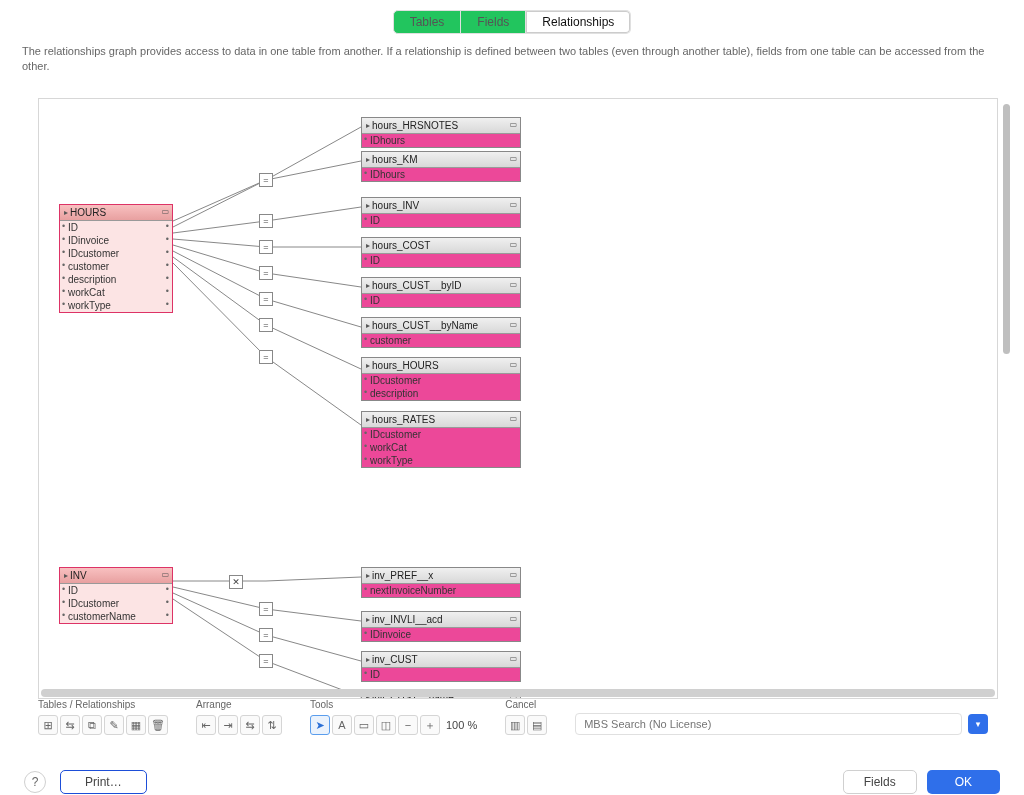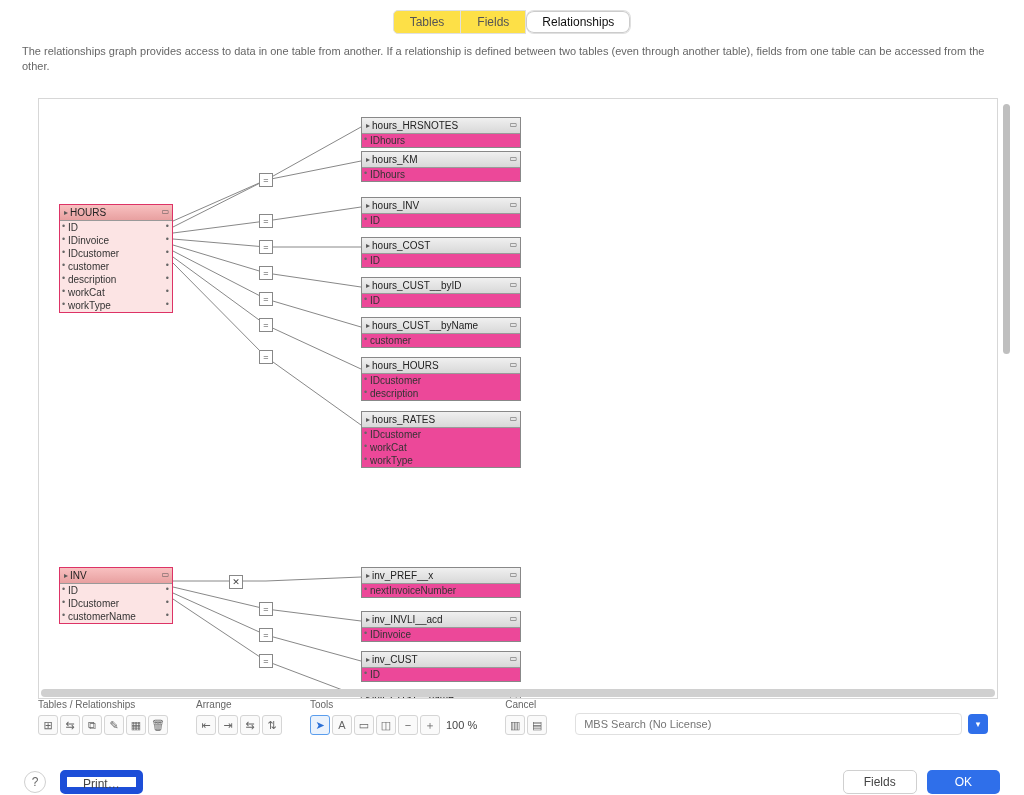--- a/index.html
+++ b/index.html
@@ -9,22 +9,22 @@
   .traffic { position:absolute; left:10px; top:8px; display:flex; gap:7px; }
   .tl { width:11px; height:11px; border-radius:50%; }
   .tl.red { background:#d1d1d1; }
   .tl.yellow { background:#d1d1d1; }
   .tl.green { background:#2ac840; }
   .title { width:100%; text-align:center; font-size:12px; font-weight:600; color:#666; }
   .tabs { display:flex; justify-content:center; margin-top:10px; }
   .tab { padding:4px 16px; background:#fff; border:1px solid #e0e0e0; border-left:none; font-size:12px; color:#555; }
   .tab:first-child { border-left:1px solid #e0e0e0; border-radius:5px 0 0 5px; }
   .tab:last-child { border-radius:0 5px 5px 0; }
-  .tab.sel { background:#fff; box-shadow: inset 0 0 0 1px #ccc; color:#111; font-weight:500;border-radius:8px; }
-  .tab:not(.sel){ background:#fde047; }
+  .tab.sel { background:#fff; box-shadow: inset 0 0 0 1px #ccc; color:#111; font-weight:500; }
+  .tab:not(.sel){ background:#22c55e; }
   .desc { padding:10px 22px 6px 22px; font-size:11px; color:#666; line-height:1.4; }
   .canvas-frame { position:absolute; left:38px; top:88px; right:26px; bottom:106px; border:1px solid #d7d7d7; background:#fff; overflow:hidden; }
   .canvas { position:relative; width:100%; height:100%; }
   svg.lines { position:absolute; left:0; top:0; width:100%; height:100%; pointer-events:none; }
 
   .tbl { position:absolute; border:1px solid #888; background:#e9e9e9; font-size:10px; }
   .tbl.src { border:1.5px solid #d36; background:#f8b8b8; }
   .tbl .head { background:linear-gradient(#f0f0f0,#d8d8d8); border-bottom:1px solid #999; padding:2px 4px; font-size:10px; color:#222; position:relative; display:flex; align-items:center; }
   .tbl.src .head { background:linear-gradient(#f8c0c0,#e8a0a0); }
   .tbl .head .arrow { margin-right:2px; font-size:8px; color:#555;}
@@ -45,21 +45,21 @@
   .btnrow { display:flex; gap:2px; }
   .tbtn { width:20px; height:20px; border:1px solid #d5d5d5; border-radius:3px; background:#fafafa; display:flex; align-items:center; justify-content:center; font-size:11px; color:#666; }
   .tbtn.sel { border-color:#5a9ded; background:#eaf2fc; color:#2a6fd6;}
   .zoom { font-size:11px; color:#444; display:flex; align-items:center; margin-left:4px;}
   .search { flex:1; display:flex; align-items:center; margin-top:14px; }
   .search input { flex:1; height:22px; border:1px solid #e0e0e0; border-radius:4px; padding:0 8px; font-size:11px; color:#888; background:#fff;}
   .search .drop { width:20px; height:20px; border-radius:4px; background:#2f6fea; margin-left:6px; display:flex; align-items:center; justify-content:center; color:#fff; font-size:9px;}
 
   .footer { position:absolute; left:0; right:0; bottom:0; height:46px; display:flex; align-items:center; padding:0 24px; background:#fff; }
   .helpbtn { width:22px; height:22px; border:1px solid #d0d0d0; border-radius:11px; display:flex; align-items:center; justify-content:center; color:#666; font-size:12px;}
-  .printbtn { margin-left:14px; height:24px; padding:0 16px; border:7px solid #1d4ed8; border-radius:5px; background:#fff; font-size:12px; color:#444;}
+  .printbtn { margin-left:14px; height:24px; padding:0 24px; border:1px solid #1d4ed8; border-radius:5px; background:#fff; font-size:12px; color:#444;}
   .footer-spacer { flex:1; }
   .cancelbtn { height:24px; padding:0 20px; border:1px solid #d0d0d0; border-radius:5px; background:#fff; font-size:12px; color:#444; margin-right:10px;}
   .okbtn { height:24px; padding:3px 28px; border:none; border-radius:5px; background:#2f6fea; color:#fff; font-size:12px; font-weight:500;}
 </style>
 </head>
 <body>
 
 <div class="window">
 
 

